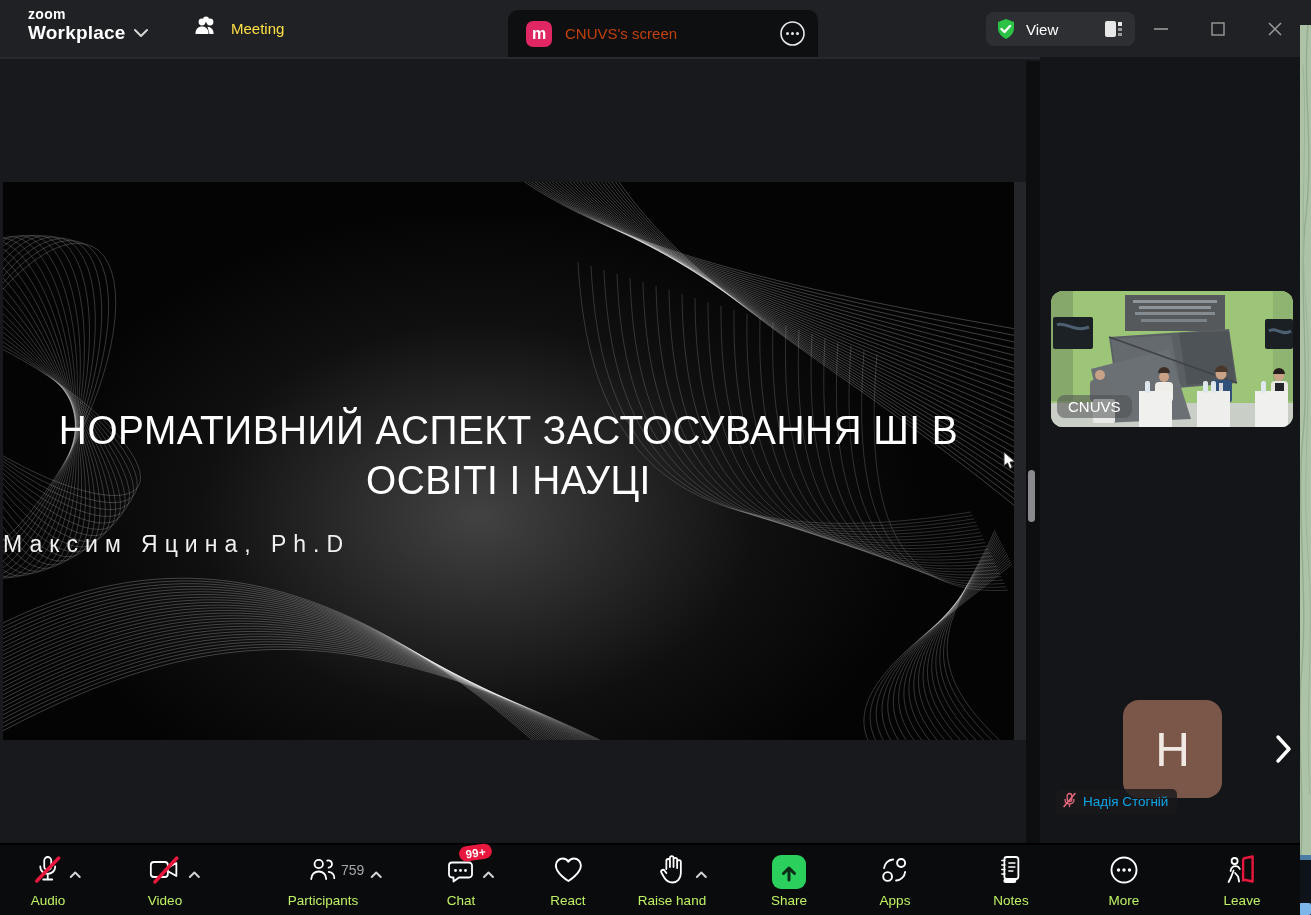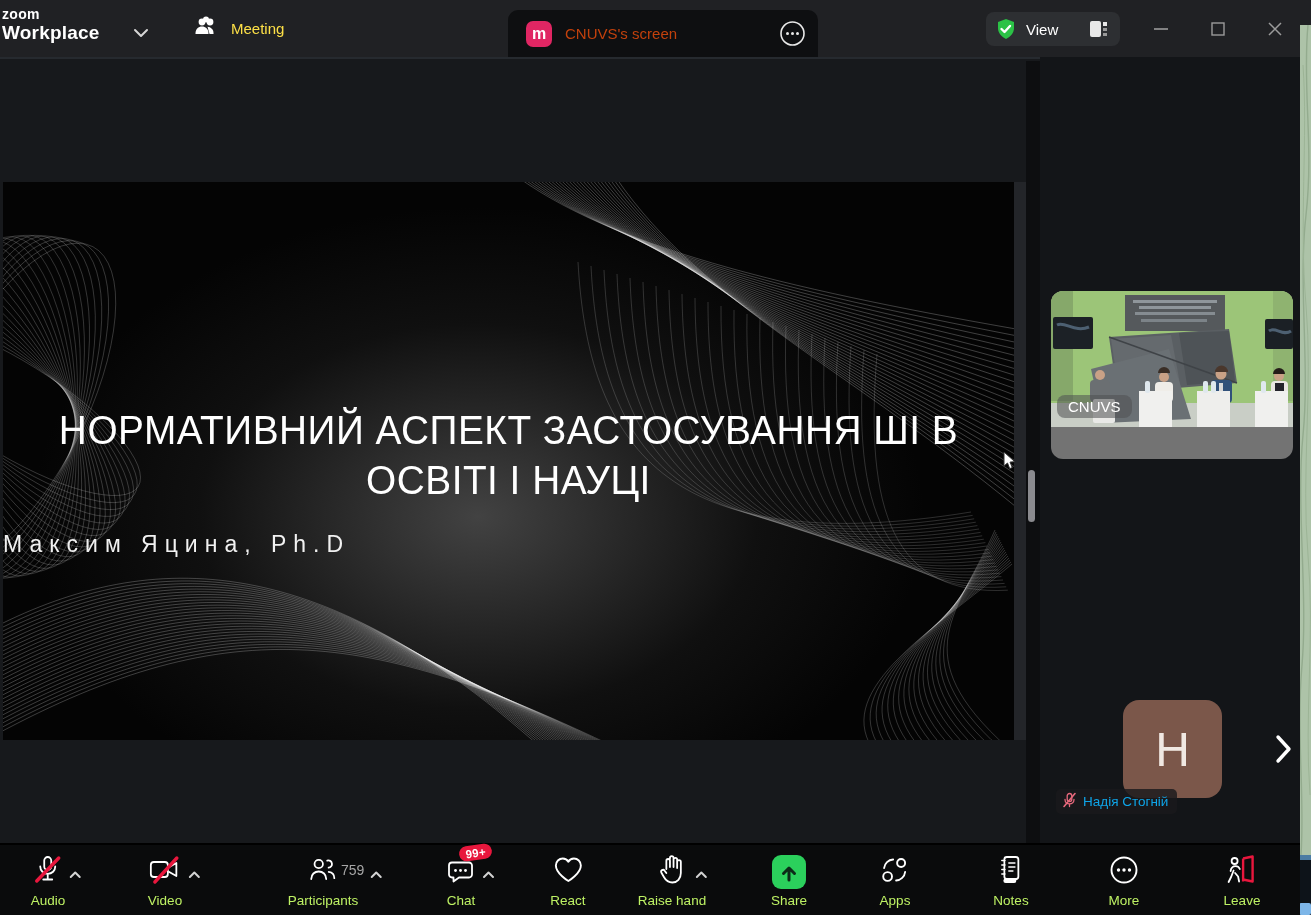--- a/index.html
+++ b/index.html
@@ -1,47 +1,47 @@
 <!DOCTYPE html>
 <html><head>
 <meta charset="utf-8">
 <style>
   html,body{margin:0;padding:0;background:#000;}
   *{box-sizing:border-box;font-family:"Liberation Sans",sans-serif;}
   #screen{position:relative;width:1311px;height:915px;overflow:hidden;background:#17191c;}
 
   
   .titlebar{position:absolute;left:0;top:0;width:1311px;height:57px;background:#202124;}
-  .logo{position:absolute;left:2px;top:7px;color:#fff;line-height:1;}
+  .logo{position:absolute;left:28px;top:7px;color:#fff;line-height:1;}
   .logo .l1{font-size:14px;font-weight:700;letter-spacing:.3px;}
   .logo .l2{font-size:19px;font-weight:700;margin-top:2px;letter-spacing:.2px;}
   .logo-chevron{position:absolute;left:133px;top:24px;}
   .meeting-tab{position:absolute;left:193px;top:0;height:57px;display:flex;align-items:center;gap:12px;color:#fde047;font-size:15px;}
   .active-tab{position:absolute;left:508px;top:10px;width:310px;height:47px;background:#0e0f11;border-radius:10px 10px 0 0;display:flex;align-items:center;}
   .m-badge{margin-left:18px;width:26px;height:26px;border-radius:7px;background:#e02663;color:#fff;font-size:16px;font-weight:700;display:flex;align-items:center;justify-content:center;}
   .active-tab .tab-label{margin-left:13px;color:#c2410c;font-size:15px;}
   .tab-ellipsis{position:absolute;right:12px;top:10px;}
-  .view-pill{position:absolute;left:986px;top:12px;width:134px;height:34px;background:#2d2f32;border-radius:8px;display:flex;align-items:center;}
+  .view-pill{position:absolute;left:986px;top:12px;width:149px;height:34px;background:#2d2f32;border-radius:8px;display:flex;align-items:center;}
   .view-pill .view-label{color:#fff;font-size:15px;margin-left:22px;}
   .win-btn{position:absolute;top:14px;width:30px;height:30px;display:flex;align-items:center;justify-content:center;}
 
   
   .share-area{position:absolute;left:0;top:57px;width:1040px;height:786px;background:#17191c;border-top:2px solid #262a2f;}
   .slide{position:absolute;left:3px;top:123px;width:1011px;height:558px;overflow:hidden;
     background:radial-gradient(ellipse 620px 430px at 47% 60%, rgba(128,128,128,.5), rgba(58,58,58,.22) 45%, rgba(0,0,0,0) 72%), #040404;}
   .slide svg.waves{position:absolute;left:0;top:0;}
   .slide-title{position:absolute;left:0;right:0;top:223px;text-align:center;color:#fff;font-size:40px;line-height:50px;font-weight:400;letter-spacing:.5px;transform:scaleX(.97);}
   .slide-subtitle{position:absolute;left:0;right:0;top:349px;text-align:left;color:#f1f1f1;font-size:23px;font-weight:400;letter-spacing:7px;}
   .gutter-inner{position:absolute;left:1014px;top:123px;width:12px;height:558px;background:#232529;}
   .gutter-outer{position:absolute;left:1026px;top:2px;width:14px;height:784px;background:#0d0e10;}
   .scroll-thumb{position:absolute;left:1028px;top:411px;width:7px;height:52px;border-radius:3.5px;background:#8a8a8e;}
   .cursor{position:absolute;left:1003px;top:392px;}
 
   .right-panel{position:absolute;left:1040px;top:57px;width:260px;height:786px;background:#131518;}
-  .video-tile{position:absolute;left:11px;top:234px;width:242px;height:168px;border-radius:12px;overflow:hidden;background:#737373;}
+  .video-tile{position:absolute;left:11px;top:234px;width:242px;height:136px;border-radius:12px;overflow:hidden;background:#737373;}
   .video-name{position:absolute;left:6px;top:104px;padding:3px 11px;background:rgba(78,80,82,.55);border-radius:8px;color:#fff;font-size:15px;}
   .avatar{position:absolute;left:83px;top:643px;width:99px;height:98px;border-radius:16px;background:#7b574a;display:flex;align-items:center;justify-content:center;color:#f0e8e2;font-size:48px;font-weight:400;}
   .name-pill{position:absolute;left:16px;top:732px;height:25px;display:flex;align-items:center;gap:6px;background:rgba(26,26,28,.82);border-radius:5px;padding:0 9px 0 6px;color:#0ea5e9;font-size:13.5px;}
   .next-chevron{position:absolute;left:230px;top:672px;width:26px;height:40px;display:flex;align-items:center;justify-content:center;}
 
   
   .wallpaper{position:absolute;left:1300px;top:25px;width:11px;height:830px;background:#adc3a8;overflow:hidden;}
   .desk-dark{position:absolute;left:1300px;top:855px;width:11px;height:60px;background:#0d1319;}
   .desk-blue-a{position:absolute;left:1300px;top:855px;width:11px;height:5px;background:#4b7ca3;}
   .desk-blue-b{position:absolute;left:1299px;top:903px;width:12px;height:12px;background:#7db6e8;border-radius:2px;}

